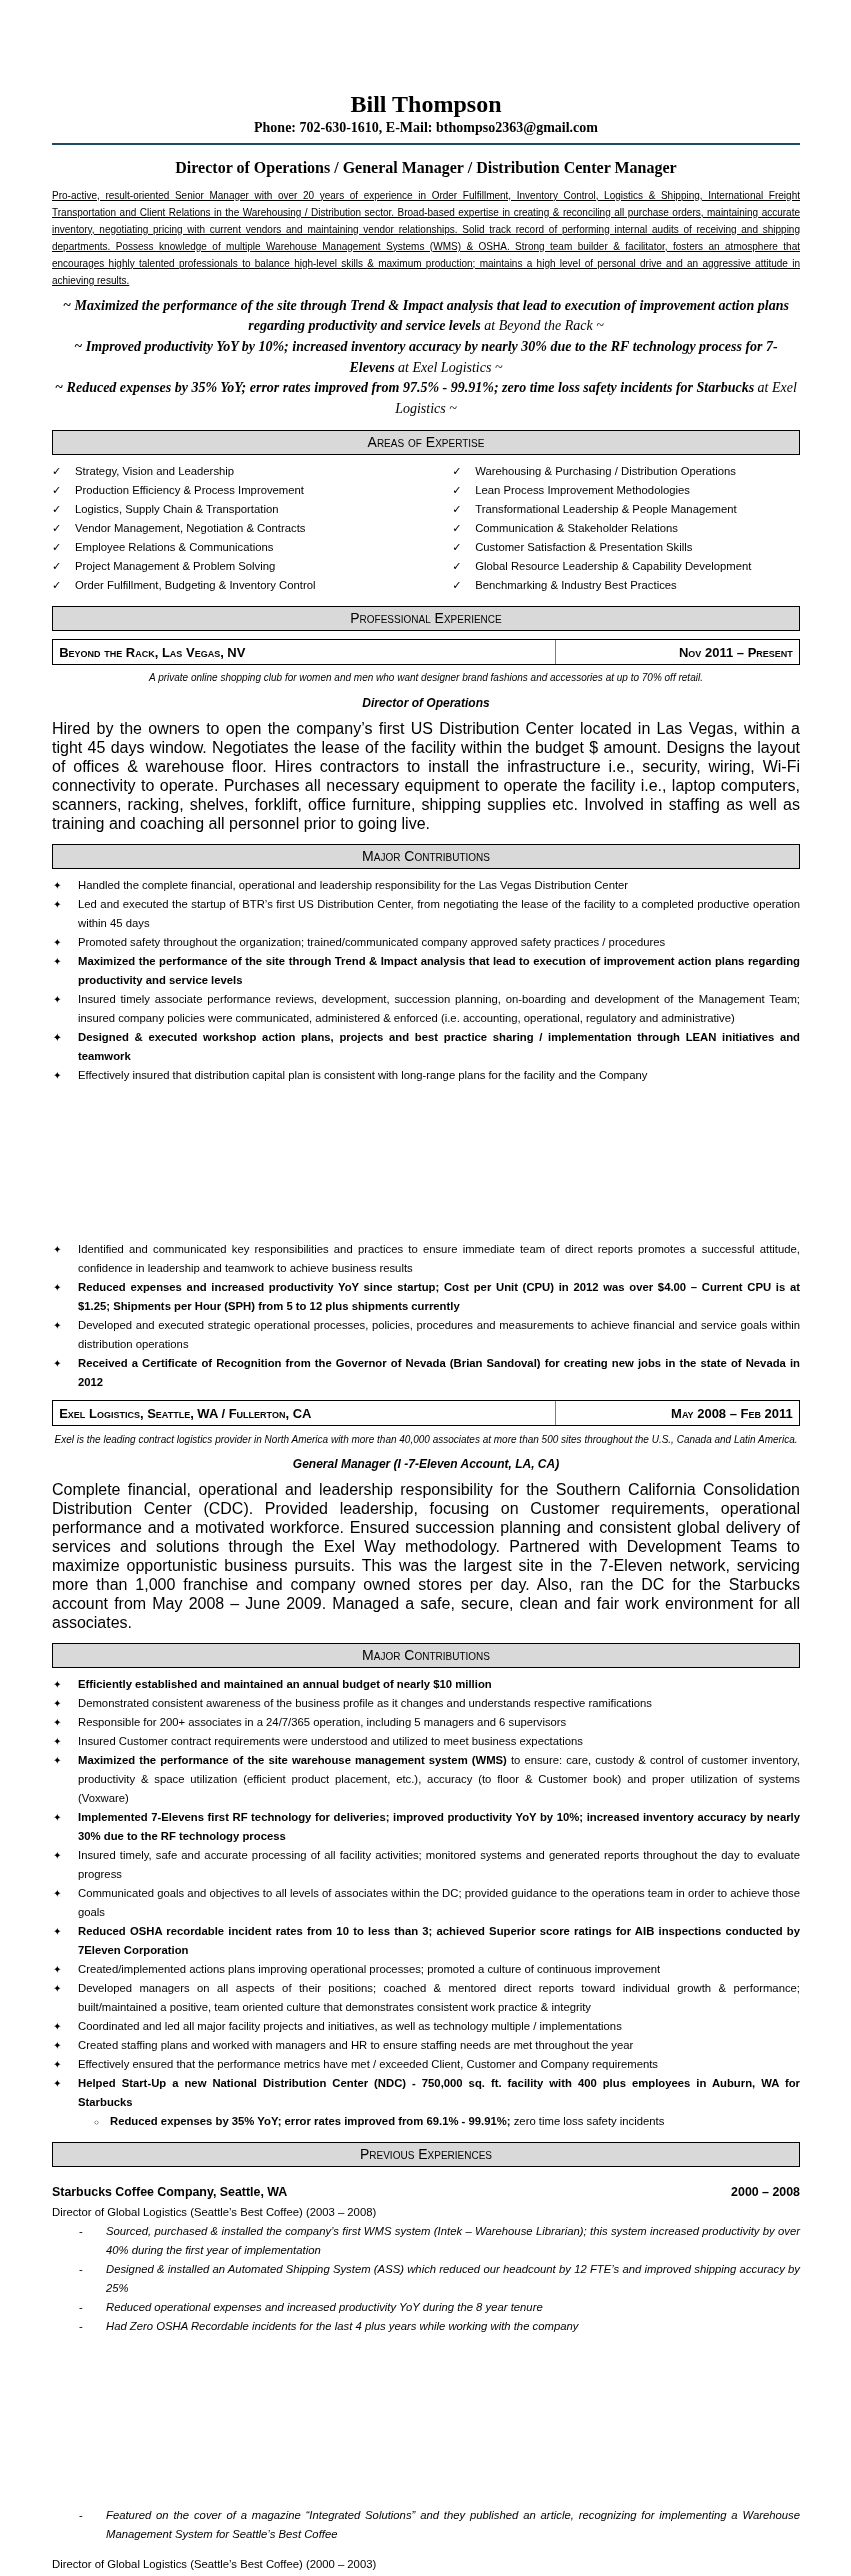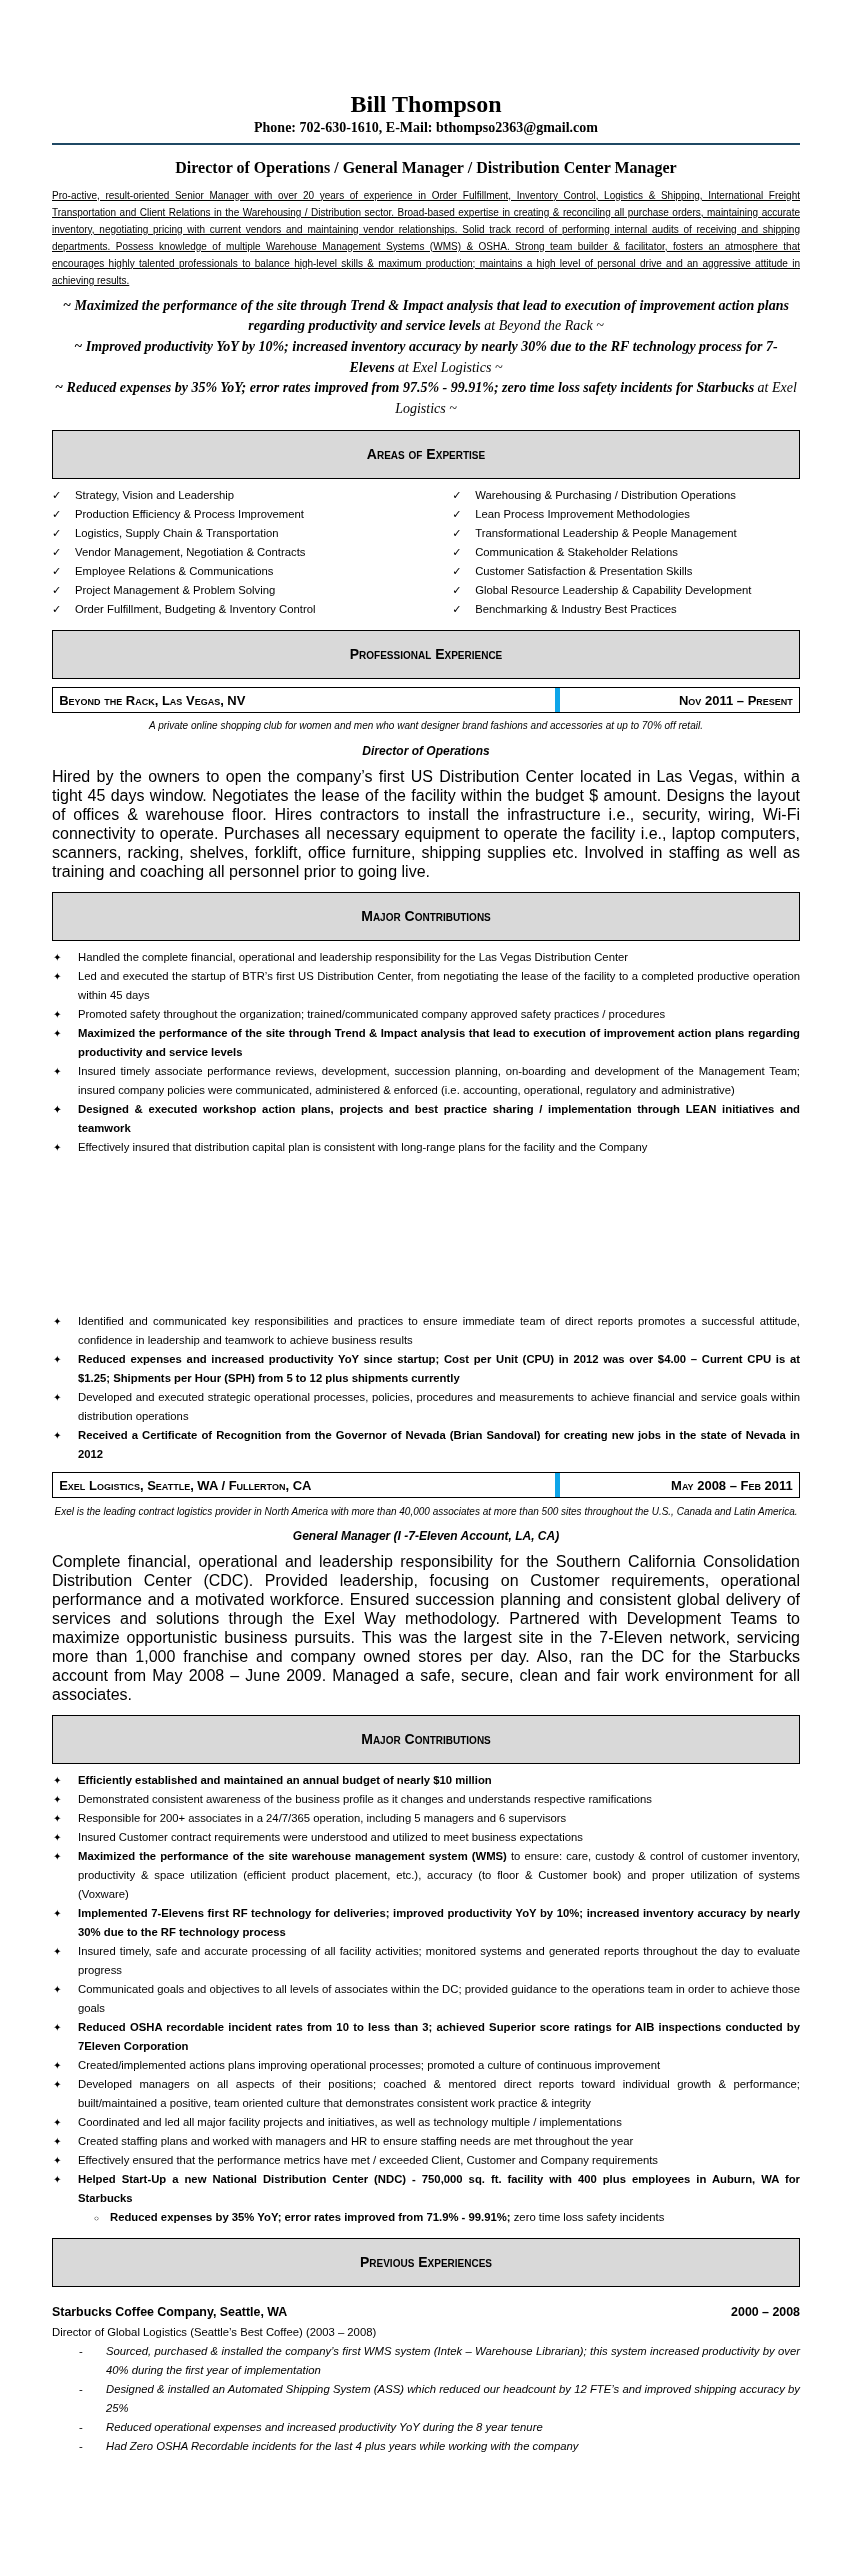--- a/index.html
+++ b/index.html
@@ -10,28 +10,28 @@
   .hdr-addr,.hdr-contact{font-family:"Liberation Serif",serif;font-weight:bold;font-size:14px;line-height:19.6px;text-align:center;}
   .hdr-rule{height:2.6px;background:#1f4864;margin-top:5.2px;}
   .hdr-headline{font-family:"Liberation Serif",serif;font-weight:bold;font-size:16px;line-height:20.6px;text-align:center;margin-top:12.4px;}
 
   .summary{font-size:10px;line-height:17px;text-align:justify;margin-top:8.2px;text-decoration:underline;}
 
   .hl-block{margin-top:7.2px;}
   .hl{font-family:"Liberation Serif",serif;font-style:italic;font-weight:bold;font-size:14px;line-height:20.6px;text-align:center;}
   .hl .hl-site{font-weight:normal;}
 
-  .bar{background:#d9d9d9;border:1px solid #000;text-align:center;font-weight:bold;font-variant:small-caps;font-size:14px;line-height:17.5px;padding:15px 0;margin:10.3px 0 7.2px 0;}
+  .bar{background:#d9d9d9;border:1px solid #000;text-align:center;font-weight:normal;font-variant:small-caps;font-size:14px;line-height:17.5px;padding:3px 0;margin:10.3px 0 7.2px 0;}
 
   .exp-grid{display:grid;grid-template-columns:53.5% 46.5%;}
   .exp-item{display:flex;font-size:11.3px;line-height:19px;}
   .check{width:23px;flex:none;}
 
   .co-row{display:flex;border:1px solid #000;height:24px;margin:8.2px 0 4.1px 0;align-items:stretch;background:#fff;}
-  .co-name{flex:0 0 66.4%;border-right:5px solid #0ea5e9;display:flex;align-items:center;padding-left:6.2px;font-weight:bold;font-variant:small-caps;font-size:13px;}
+  .co-name{flex:0 0 66.4%;border-right:1px solid #0ea5e9;display:flex;align-items:center;padding-left:6.2px;font-weight:bold;font-variant:small-caps;font-size:13px;}
   .co-dates{flex:1;display:flex;align-items:center;justify-content:flex-end;padding-right:6.2px;font-weight:bold;font-variant:small-caps;font-size:13px;}
 
   .blurb{font-style:italic;text-align:center;font-size:10px;line-height:17.5px;}
   .job-title{font-weight:bold;font-style:italic;font-size:12px;line-height:17px;text-align:center;margin:8.2px 0 7.2px 0;}
   .intro{font-size:16px;line-height:19px;text-align:justify;}
 
   ul.bul-list{list-style:none;margin:0;padding:0;}
   ul.bul-list li{position:relative;padding-left:26px;font-size:11.3px;line-height:19px;text-align:justify;}
   .bul{position:absolute;left:1px;top:0;font-size:10.3px;}
   .b{font-weight:bold;}
@@ -177,21 +177,21 @@
     <li><span class="bul">✦</span><span class="b">Implemented 7-Elevens first RF technology for deliveries; improved productivity YoY by 10%; increased inventory accuracy by nearly 30% due to the RF technology process</span><span></span></li>
     <li><span class="bul">✦</span><span class="b"></span><span>Insured timely, safe and accurate processing of all facility activities; monitored systems and generated reports throughout the day to evaluate progress</span></li>
     <li><span class="bul">✦</span><span class="b"></span><span>Communicated goals and objectives to all levels of associates within the DC; provided guidance to the operations team in order to achieve those goals</span></li>
     <li><span class="bul">✦</span><span class="b">Reduced OSHA recordable incident rates from 10 to less than 3; achieved Superior score ratings for AIB inspections conducted by 7Eleven Corporation</span><span></span></li>
     <li><span class="bul">✦</span><span class="b"></span><span>Created/implemented actions plans improving operational processes; promoted a culture of continuous improvement</span></li>
     <li><span class="bul">✦</span><span class="b"></span><span>Developed managers on all aspects of their positions; coached &amp; mentored direct reports toward individual growth &amp; performance; built/maintained a positive, team oriented culture that demonstrates consistent work practice &amp; integrity</span></li>
     <li><span class="bul">✦</span><span class="b"></span><span>Coordinated and led all major facility projects and initiatives, as well as technology multiple / implementations</span></li>
     <li><span class="bul">✦</span><span class="b"></span><span>Created staffing plans and worked with managers and HR to ensure staffing needs are met throughout the year</span></li>
     <li><span class="bul">✦</span><span class="b"></span><span>Effectively ensured that the performance metrics have met / exceeded Client, Customer and Company requirements</span></li>
     <li><span class="bul">✦</span><span class="b">Helped Start-Up a new National Distribution Center (NDC) - 750,000 sq. ft. facility with 400 plus employees in Auburn, WA for Starbucks</span><span></span></li>
-    <li class="sub"><span class="subbul">○</span><span class="b">Reduced expenses by 35% YoY; error rates improved from 71.9% - 99.91%;</span><span> zero time loss safety incidents</span></li>
+    <li class="sub"><span class="subbul">○</span><span class="b">Reduced expenses by 35% YoY; error rates improved from 69.1% - 99.91%;</span><span> zero time loss safety incidents</span></li>
   </ul>
 
   <div class="bar">Previous Experiences</div>
 
   <div class="prev-co">
     <span>Starbucks Coffee Company, Seattle, WA</span>
     <span>2000 – 2008</span>
   </div>
   <div class="role">Director of Global Logistics (Seattle’s Best Coffee) (2003 – 2008)</div>
   <ul class="dash-list">

